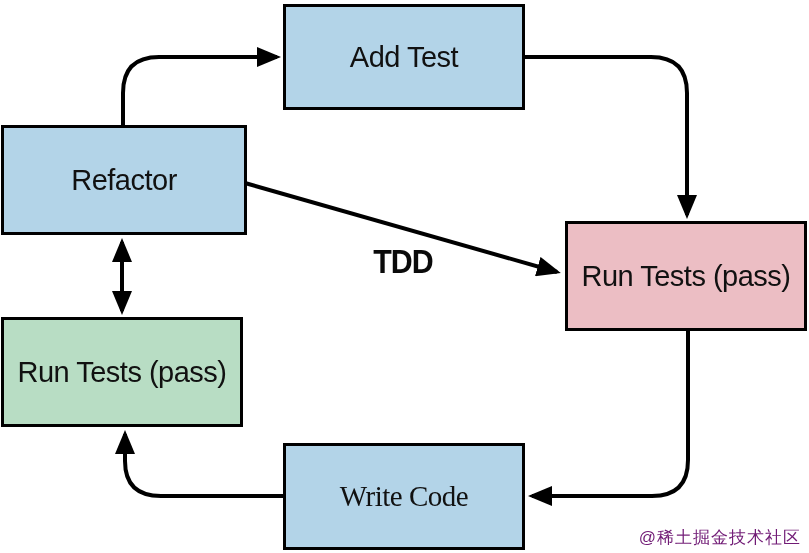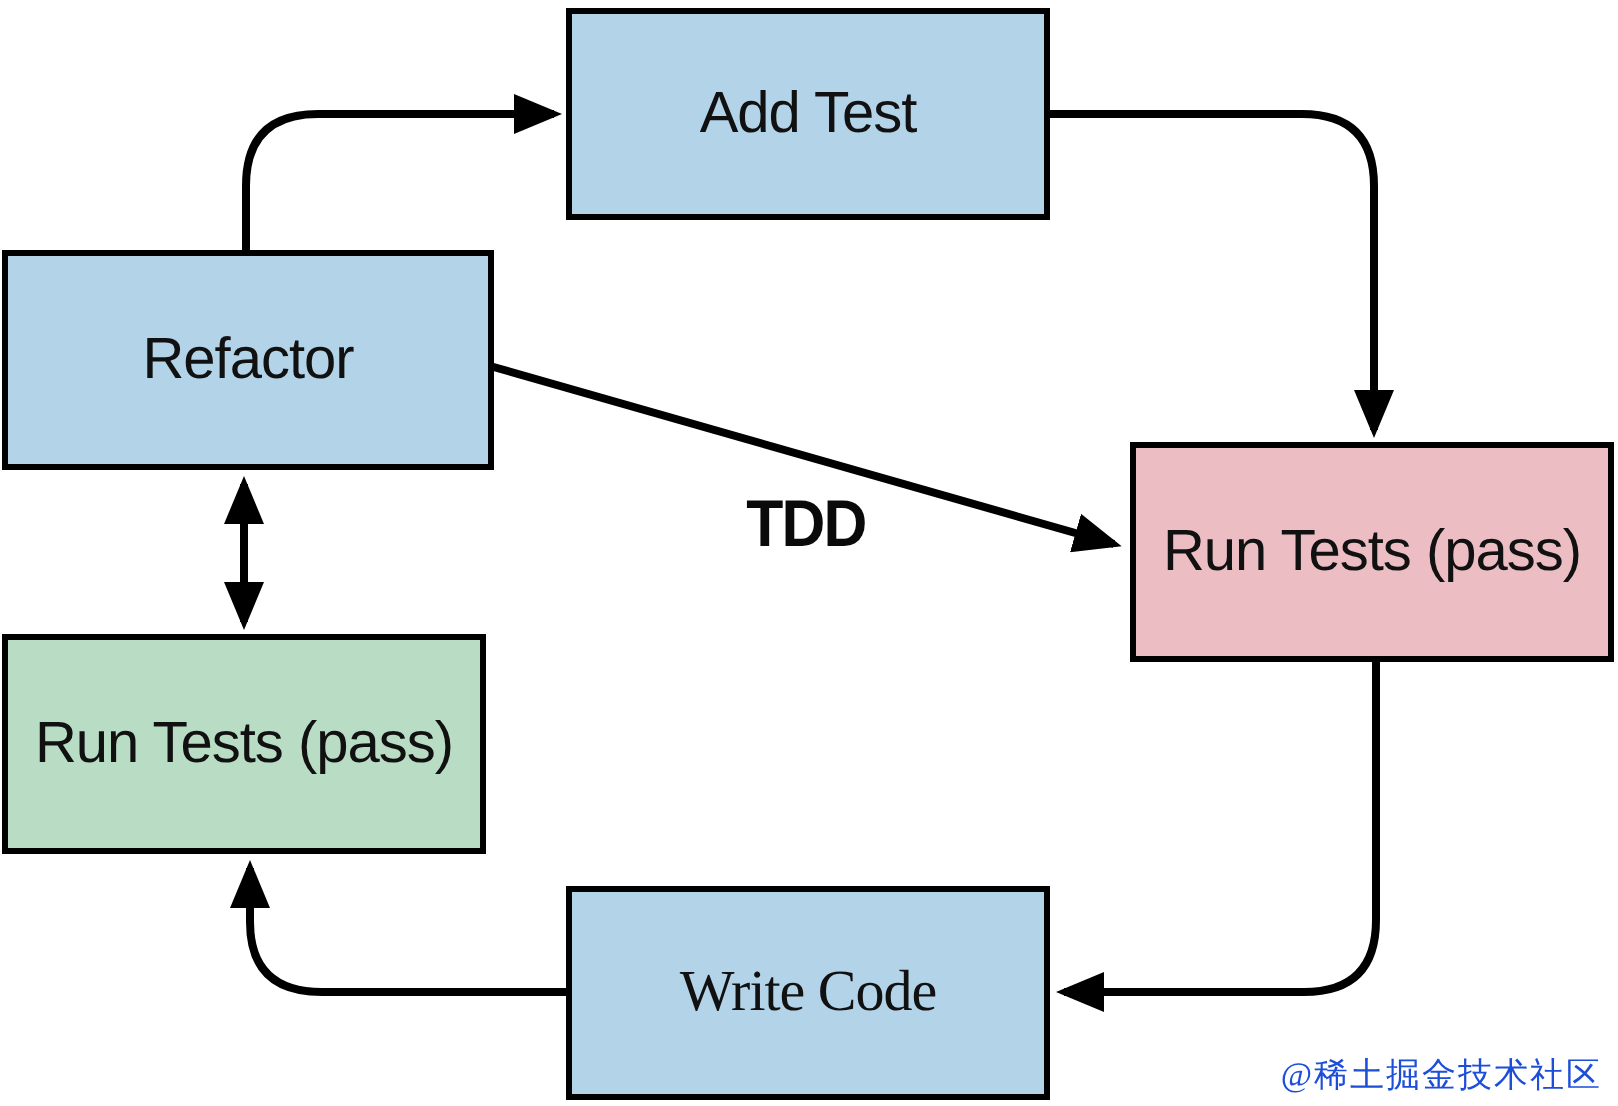--- a/index.html
+++ b/index.html
@@ -98,15 +98,15 @@
   <div class="node node-run-pass" style="background-color: rgb(184, 221, 196);">
     <span>Run Tests (pass)</span>
   </div>
 
   <div class="node node-write-code" style="background-color: rgb(179, 212, 232); font-family: Liberation Serif, serif;">
     <span>Write Code</span>
   </div>
 
   <div class="edge-label">TDD</div>
 
-  <div class="watermark" style="color: #1d4ed8; font-family: Liberation Serif, serif;">@稀土掘金技术社区</div>
+  <div class="watermark" style="color: #701a75;">@稀土掘金技术社区</div>
 
 </div>
 
 </body></html>

